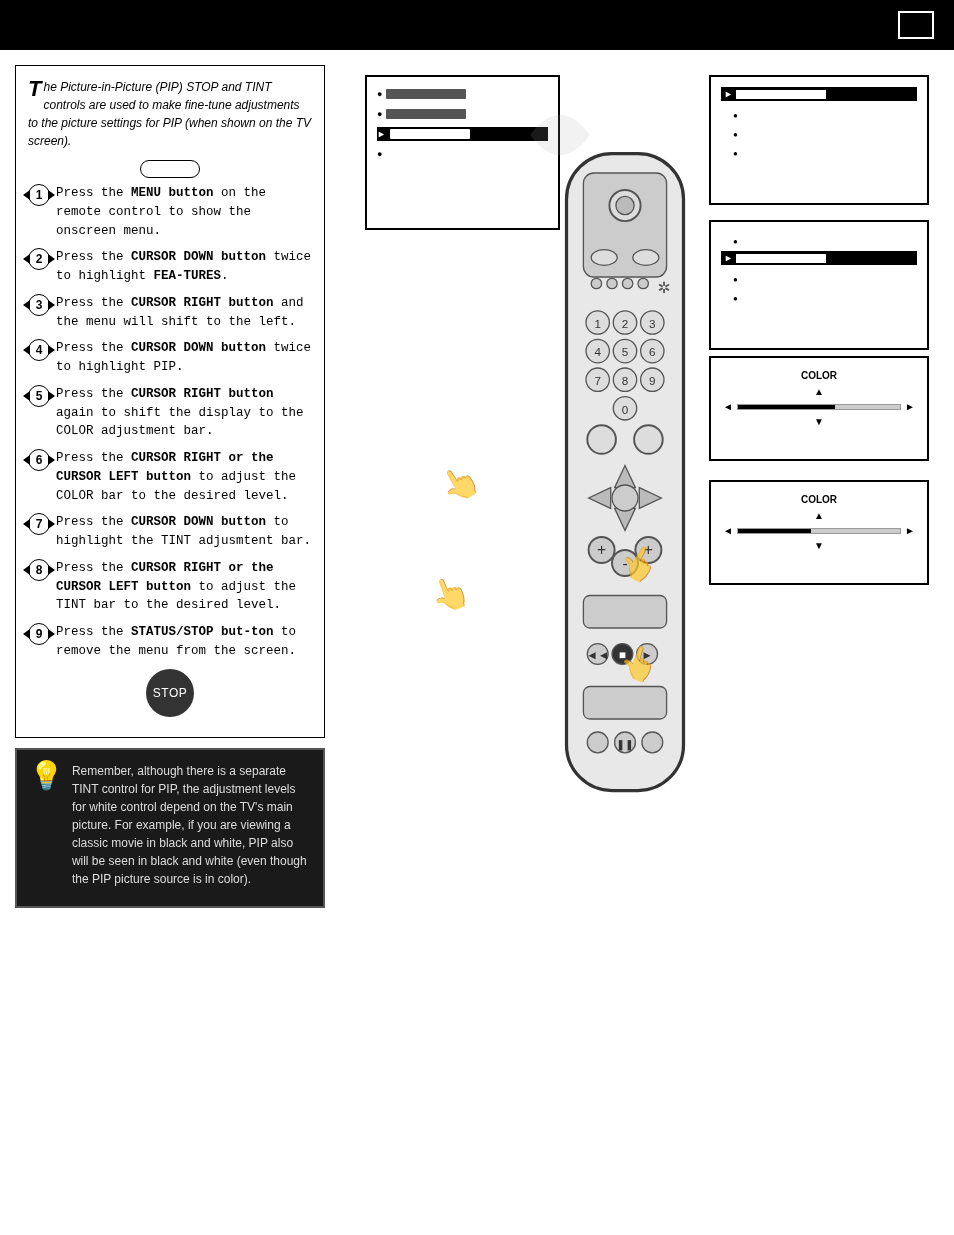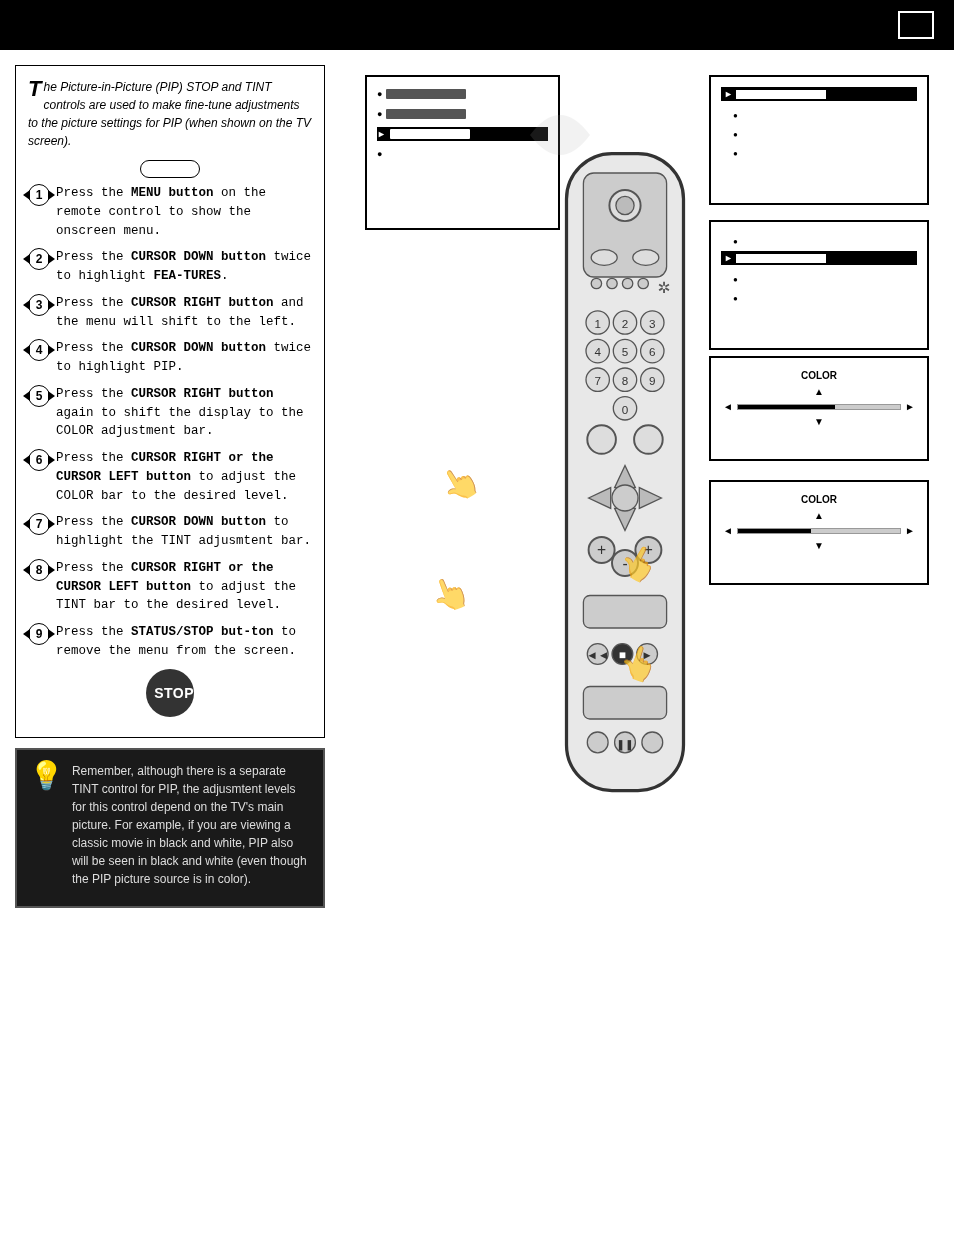--- a/index.html
+++ b/index.html
@@ -132,25 +132,25 @@
       font-weight: bold;
     }
 
     .stop-btn {
       width: 48px;
       height: 48px;
       background: #333;
       border-radius: 50%;
       display: flex;
       align-items: center;
-      justify-content: flex-end;
+      justify-content: center;
       margin: 8px auto;
       color: #fff;
-      font-weight: bold;
-      font-size: 14px;
+      font-weight: normal;
+      font-size: 12px;
       letter-spacing: 0.5px;
     }
 
     
     .tip-box {
       border: 2px solid #555;
       background: #1a1a1a;
       padding: 12px;
       color: #fff;
       font-size: 12px;
@@ -262,21 +262,21 @@
       </div>
 
       <div class="stop-btn">
         <span>STOP</span>
       </div>
     </div>
 
     <div class="tip-box">
       <div class="tip-header">
         <div class="bulb-icon">💡</div>
-        <div class="tip-text">Remember, although there is a separate TINT control for PIP, the adjusmtent levels for this control depend on the TV's main picture. For example, if you are viewing a classic movie in black and white, PIP also will be seen in black and white (even though the PIP picture source is in color).</div>
+        <div class="tip-text">Remember, although there is a separate TINT control for PIP, the adjustment levels for white control depend on the TV's main picture. For example, if you are viewing a classic movie in black and white, PIP also will be seen in black and white (even though the PIP picture source is in color).</div>
       </div>
     </div>
 
   </div>
 
   <div class="right-panel">
 
     <div style="position:absolute; left:25px; top:10px; width:195px; height:155px; border:2px solid #000; background:#fff; padding:10px;">
       <div style="display:flex; align-items:center; height:14px; margin-bottom:6px;">
         <span style="font-size:9px; margin-right:4px;">●</span>

